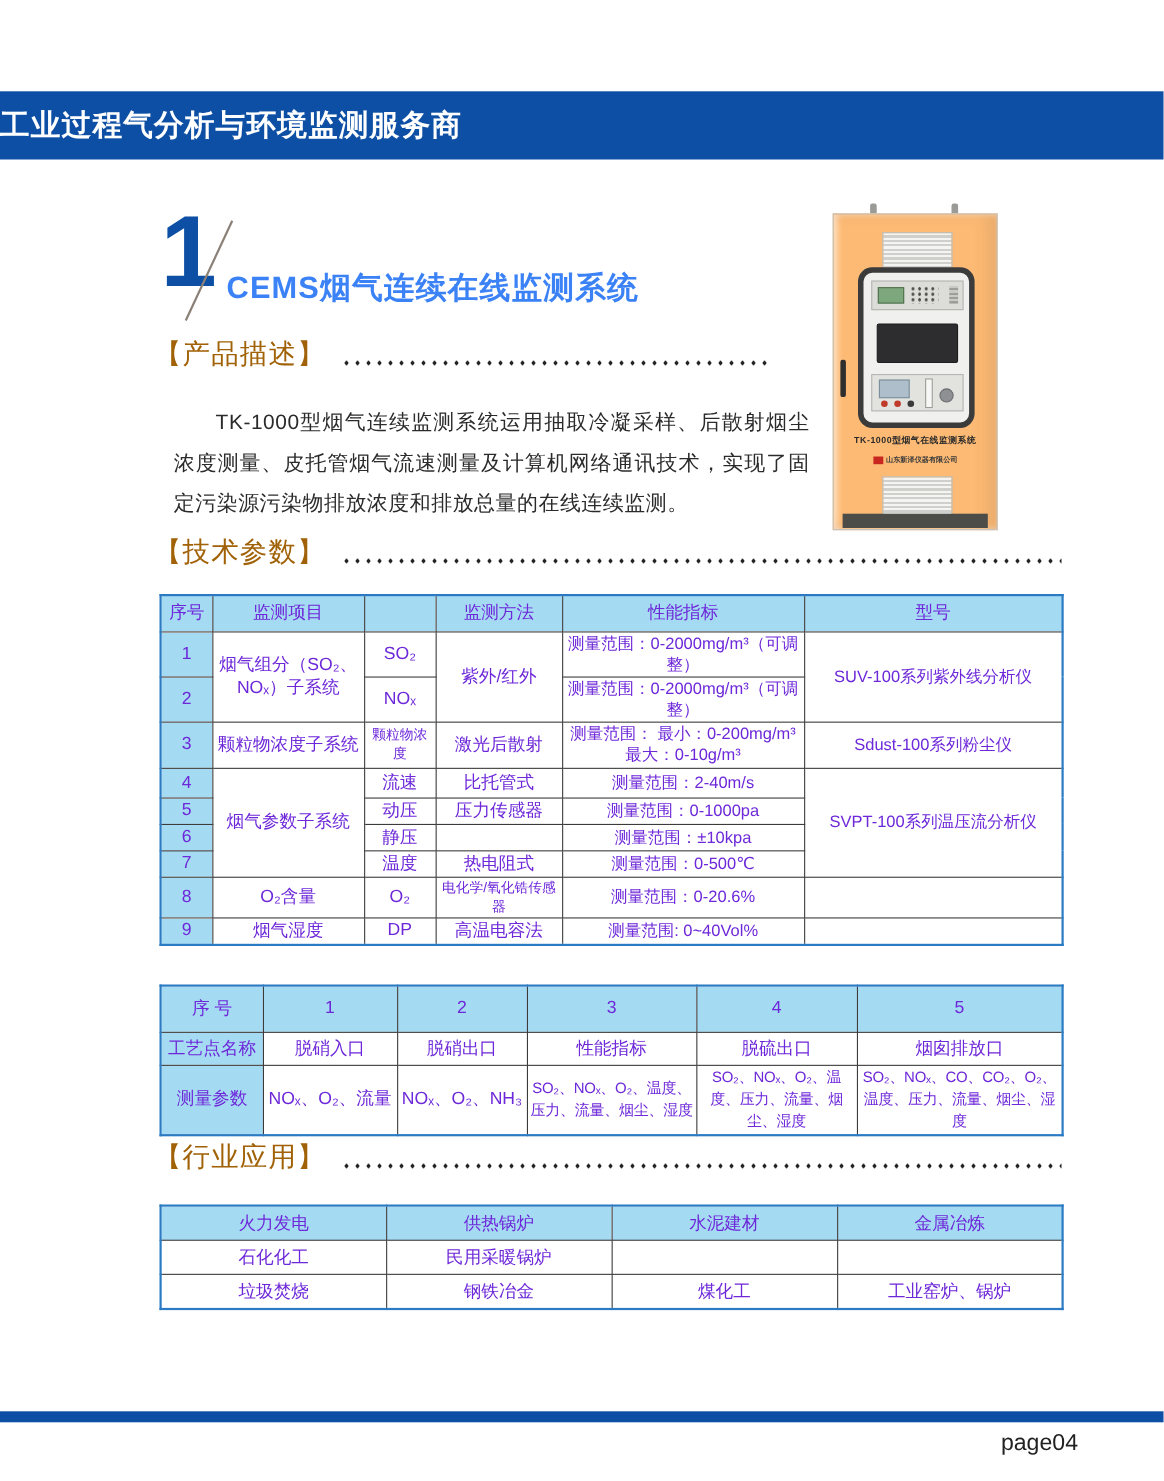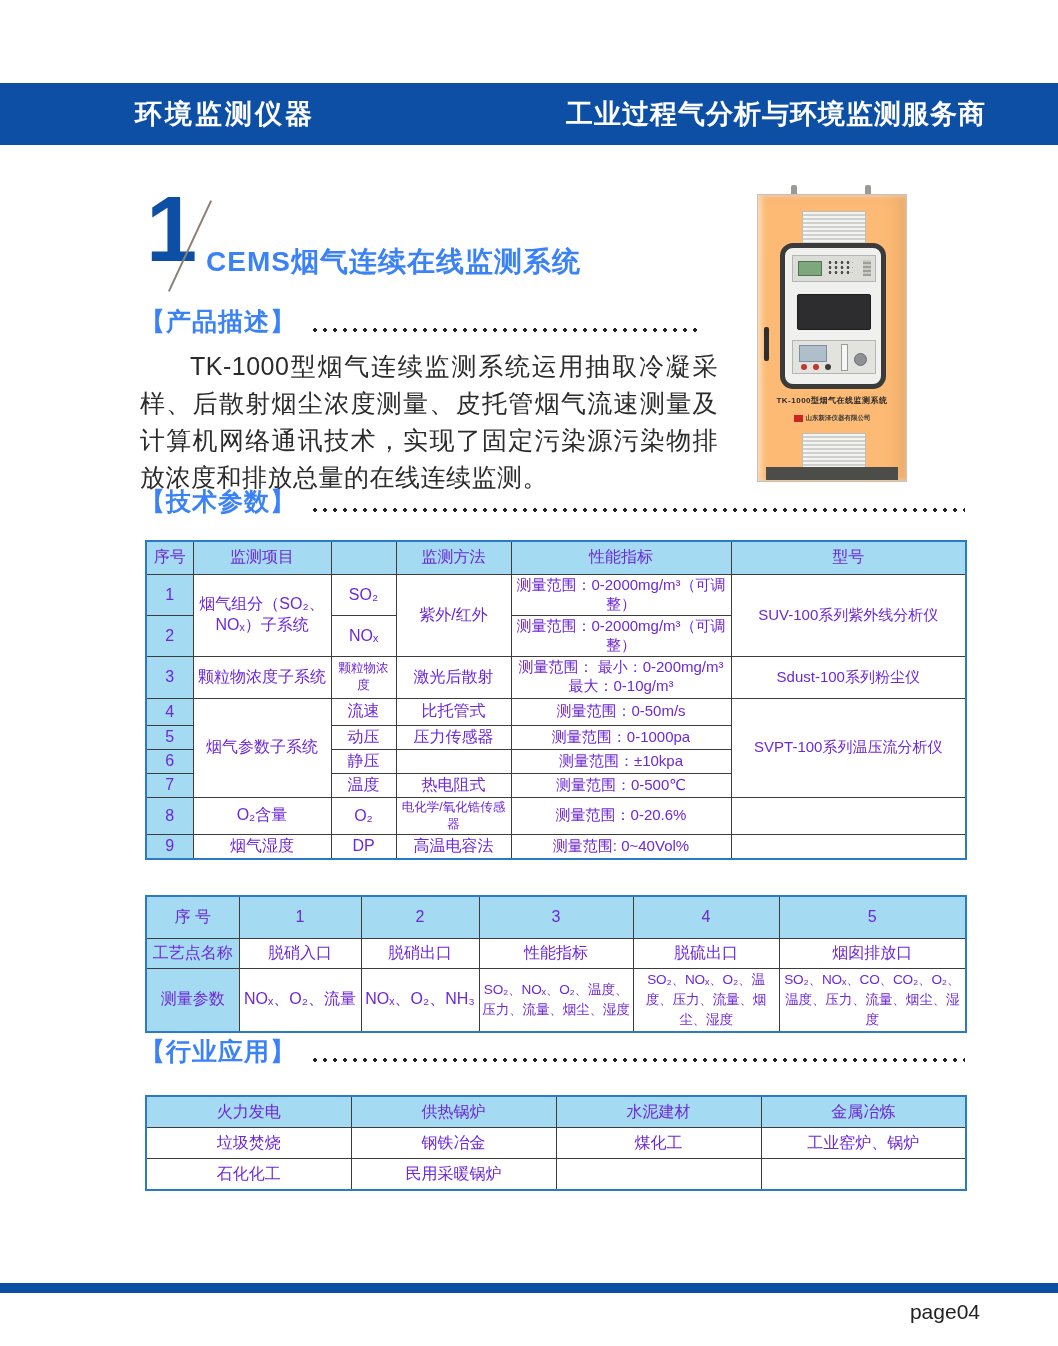--- a/index.html
+++ b/index.html
@@ -14,26 +14,26 @@
   .footbar{position:absolute;left:0;top:1283px;width:1058px;height:10px;background:#0d4fa4;}
   .page-num{position:absolute;right:78px;top:1300px;font-size:21px;color:#222;}
 
   
   .hero-num{position:absolute;left:146px;top:186px;font-size:92px;font-weight:bold;color:#0d4fa4;line-height:0.95;}
   .hero-slash{position:absolute;left:189px;top:196px;width:2px;height:100px;background:#8b8076;transform:rotate(25deg);}
   .hero-title{position:absolute;left:206px;top:243px;font-size:28px;font-weight:bold;color:#3b82f6;letter-spacing:1px;}
 
   
   .sec-head{position:absolute;left:140px;display:flex;align-items:flex-end;}
-  .sec-label{color:#3b82f6;font-size:25px;font-weight:bold;white-space:nowrap;letter-spacing:1px;}
+  .sec-label{color:#a16207;font-size:25px;font-weight:normal;white-space:nowrap;letter-spacing:1px;}
   .dots{flex:1;height:6px;margin-left:14px;margin-bottom:5px;
         background-image:radial-gradient(circle,#222 1.7px,transparent 2px);
         background-size:10px 6px;background-repeat:repeat-x;background-position:left center;}
 
-  .desc-para{position:absolute;left:140px;top:348px;width:578px;margin:0;font-size:25px;line-height:37px;
+  .desc-para{position:absolute;left:140px;top:348px;width:578px;margin:18px;font-size:19px;line-height:37px;
              color:#2b2b2b;text-indent:2em;text-align:justify;letter-spacing:0.5px;}
 
   
   .tbl{position:absolute;left:145px;border-collapse:collapse;table-layout:fixed;
        border:2px solid #2b7bc4;font-size:16px;color:#6d28d9;}
   .tbl td,.tbl th{border:1px solid #3c3c3c;text-align:center;vertical-align:middle;
                   font-weight:normal;padding:1px 2px;overflow:hidden;}
   .hl{background:#a5daf3;}
   .pre{white-space:pre-line;}
   .tech{top:540px;width:820px;}
@@ -79,21 +79,20 @@
   .logo-mark{width:9px;height:7px;background:#c8271f;display:inline-block;}
   .company-name{font-size:6.5px;color:#3a3a3a;font-weight:bold;}
   .cab-base{position:absolute;left:8px;top:272px;width:132px;height:13px;background:#4c4c49;}
 </style>
 </head>
 <body>
 
 <div class="page">
 
   <div class="topbar">
-    <span class="topbar-left">环境监测仪器</span>
     <span class="topbar-right">工业过程气分析与环境监测服务商</span>
   </div>
 
   <div class="hero-num">1</div>
   <div class="hero-slash"></div>
   <div class="hero-title">CEMS烟气连续在线监测系统</div>
 
   <div class="cabinet">
     <div class="hook" style="left:34px;"></div>
     <div class="hook" style="left:108px;"></div>
@@ -175,21 +174,21 @@
       <td>激光后散射</td>
       <td class="perf pre">测量范围：  最小：0-200mg/m³
 最大：0-10g/m³</td>
       <td class="model">Sdust-100系列粉尘仪</td>
     </tr>
     <tr style="height:27px">
       <td class="hl">4</td>
       <td rowspan="4">烟气参数子系统</td>
       <td>流速</td>
       <td>比托管式</td>
-      <td class="perf">测量范围：0-50m/s</td>
+      <td class="perf">测量范围：2-40m/s</td>
       <td rowspan="4" class="model">SVPT-100系列温压流分析仪</td>
     </tr>
     <tr style="height:22px">
       <td class="hl">5</td>
       <td>动压</td>
       <td>压力传感器</td>
       <td class="perf">测量范围：0-1000pa</td>
     </tr>
     <tr style="height:22px">
       <td class="hl">6</td>
@@ -273,30 +272,30 @@
         <col style="width:205px">
       </colgroup>
     <tbody>
         <tr style="height:30px">
       <td class="hl">火力发电</td>
       <td class="hl">供热锅炉</td>
       <td class="hl">水泥建材</td>
       <td class="hl">金属冶炼</td>
     </tr>
     <tr style="height:30px">
+      <td>石化化工</td>
+      <td>民用采暖锅炉</td>
+      <td></td>
+      <td></td>
+    </tr>
+    <tr style="height:30px">
       <td>垃圾焚烧</td>
       <td>钢铁冶金</td>
       <td>煤化工</td>
       <td>工业窑炉、锅炉</td>
     </tr>
-    <tr style="height:30px">
-      <td>石化化工</td>
-      <td>民用采暖锅炉</td>
-      <td></td>
-      <td></td>
-    </tr>
   </tbody>
     </table>
 
   <div class="footbar"></div>
   <div class="page-num">page04</div>
 
 </div>
 
 </body></html>

